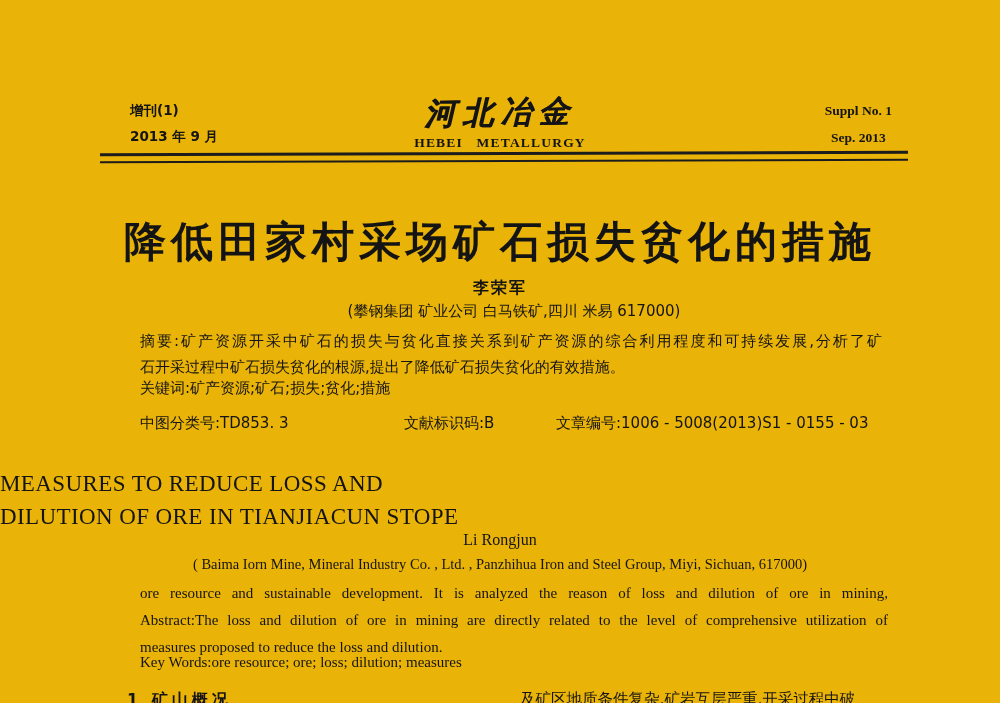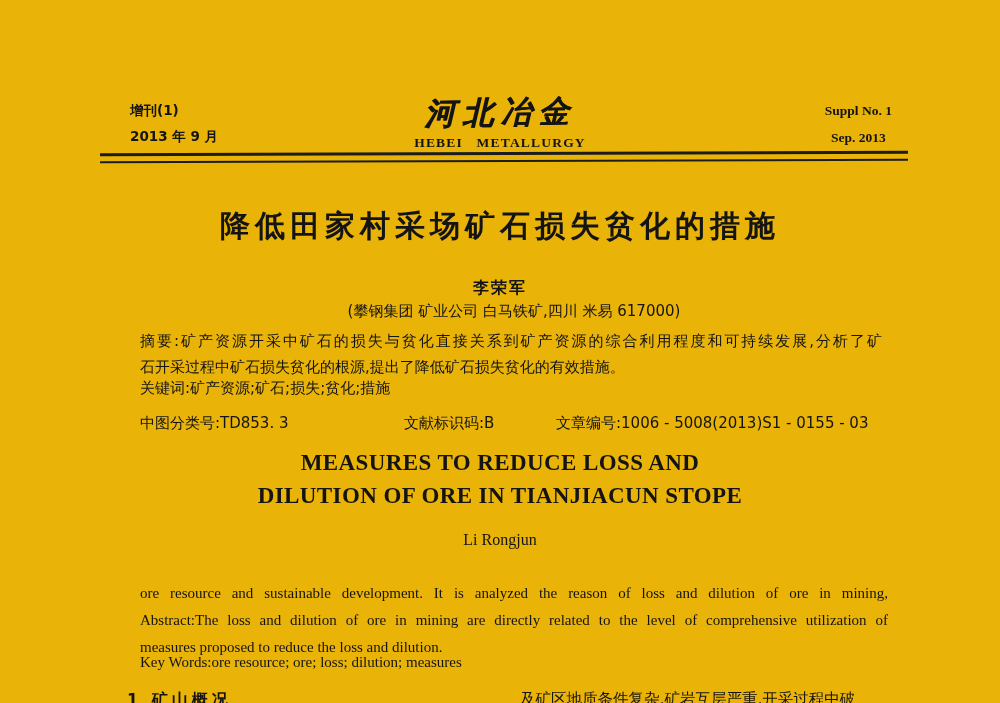--- a/index.html
+++ b/index.html
@@ -34,22 +34,22 @@
     font-weight: bold;
   }
   .double-rule {
     position: absolute; left: 100px; width: 808px; top: 152px; height: 5px;
     border-top: 3px solid #1c1c1c; border-bottom: 2px solid #1c1c1c;
     transform: rotate(-0.18deg);
   }
 
   
   .title-cn {
-    position: absolute; left: 0; right: 0; top: 206px; margin: 0;
-    text-align: center; font-size: 30px; font-weight: bold; letter-spacing: 5px;
+    position: absolute; left: 0; right: 0; top: 206px; margin: 8px;
+    text-align: center; font-size: 42px; font-weight: bold; letter-spacing: 5px;
     font-family: "DejaVu Sans", "Liberation Sans", sans-serif;
   }
   .author-cn {
     position: absolute; left: 0; right: 0; top: 278px; text-align: center;
     font-size: 16px; font-weight: bold;
     font-family: "DejaVu Sans", sans-serif; letter-spacing: 2px;
   }
   .affil-cn {
     position: absolute; left: 0; right: 0; top: 302px; text-align: center;
     font-size: 15px; font-family: "DejaVu Sans", sans-serif; padding-left: 28px;
@@ -68,22 +68,22 @@
     position: absolute; left: 140px; width: 748px; top: 402px; height: 20px;
     font-size: 15px; font-family: "DejaVu Sans", sans-serif;
   }
   .meta { position: absolute; top: 12px; white-space: nowrap; }
   .meta.clc { left: 0; }
   .meta.doc { left: 264px; }
   .meta.aid { left: 416px; }
 
   
   .title-en {
-    position: absolute; left: 0; right: 0; top: 446px; text-align: center;
-    font-size: 23px; font-weight: bold; line-height: 33px; letter-spacing: 0.4px;
+    position: absolute; left: 0; right: 0; top: 467px; text-align: left;
+    font-size: 23px; font-weight: normal; line-height: 33px; letter-spacing: 0.4px;
   }
   .author-en { position: absolute; left: 0; right: 0; top: 531px; text-align: center; font-size: 16px; }
   .affil-en  { position: absolute; left: 0; right: 0; top: 556px; text-align: center; font-size: 14.5px; }
   .abs-en {
     position: absolute; left: 140px; width: 748px; top: 580px;
     font-size: 15px; line-height: 27px;
   }
   .abs-en .lbl { font-family: "Liberation Serif", serif; }
   .kw-en { position: absolute; left: 140px; top: 654px; font-size: 15px; }
 
@@ -135,20 +135,21 @@
     <span class="meta clc"><span class="lbl">中图分类号:</span><span>TD853. 3</span></span>
     <span class="meta doc"><span class="lbl">文献标识码:</span><span>B</span></span>
     <span class="meta aid"><span class="lbl">文章编号:</span><span>1006 - 5008(2013)S1 - 0155 - 03</span></span>
   </div>
 
   <div class="title-en">
     <div>MEASURES TO REDUCE LOSS AND</div>
     <div>DILUTION OF ORE IN TIANJIACUN STOPE</div>
   </div>
   <div class="author-en">Li Rongjun</div>
+  <div class="affil-en">( Baima Iorn Mine, Mineral Industry Co. , Ltd. , Panzhihua Iron and Steel Group, Miyi, Sichuan, 617000)</div>
 
   <div class="abs-en">
     <div class="just">ore resource and sustainable development.  It is analyzed the reason of loss and dilution of ore in mining,</div>
     <div class="just"><span class="lbl">Abstract:</span><span>The loss and dilution of ore in mining are directly related to the level of comprehensive utilization of</span></div>
     <div>measures proposed to reduce the loss and dilution.</div>
   </div>
 
   <div class="kw-en"><span class="lbl">Key Words:</span><span>ore resource; ore; loss; dilution; measures</span></div>
 
   <div class="frag-left">1 矿山概况</div>

